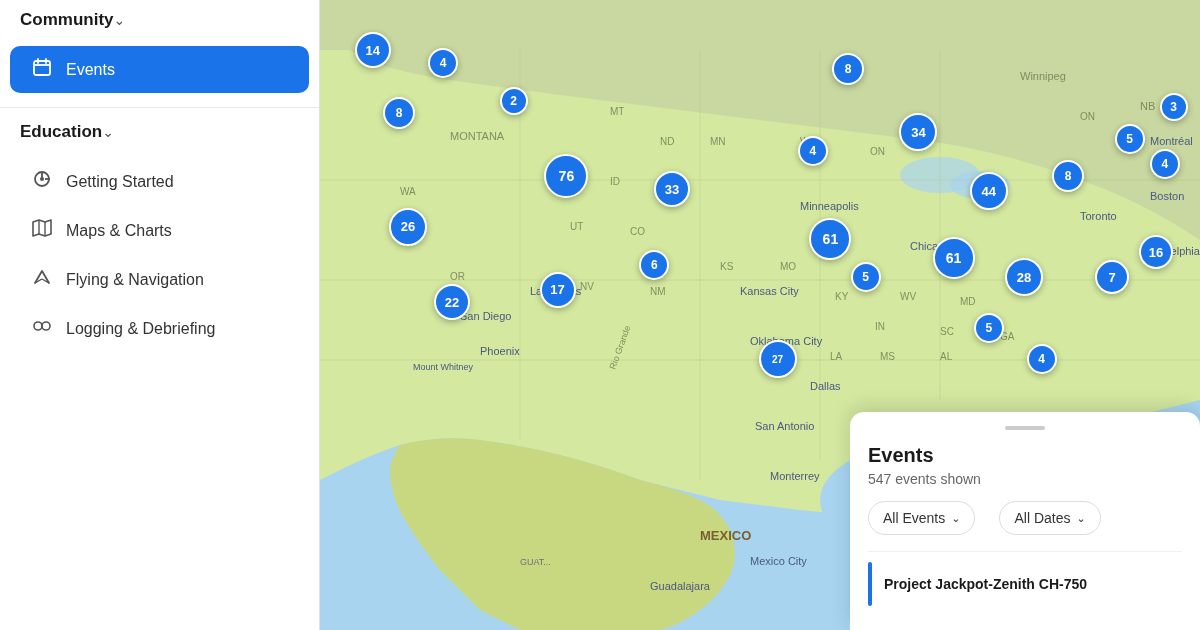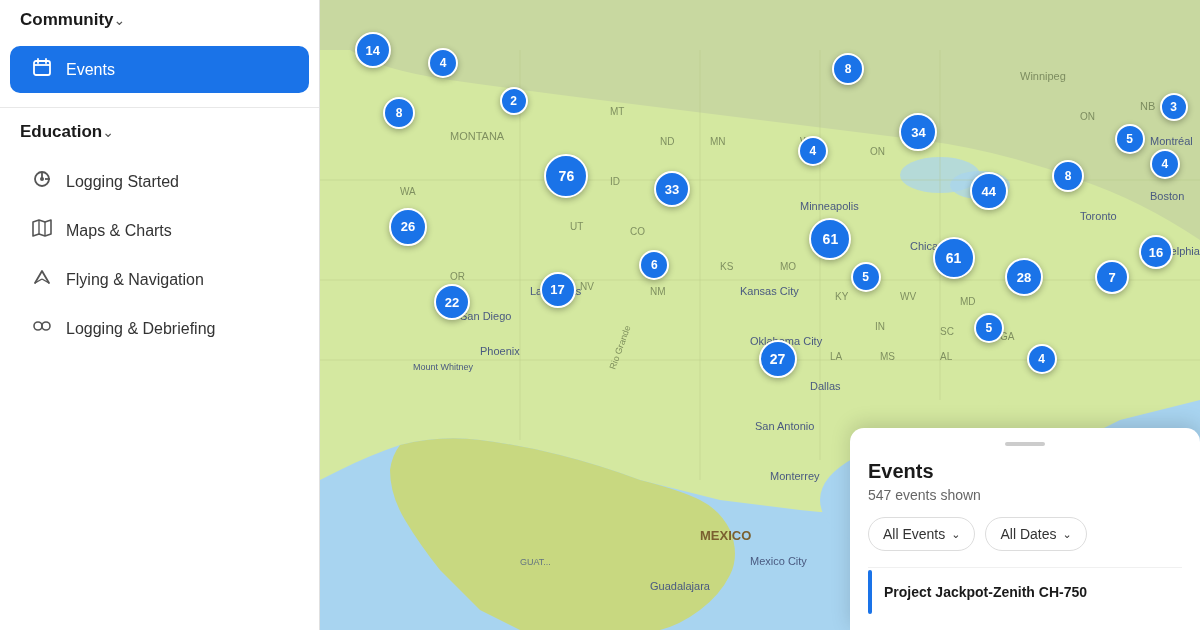--- a/index.html
+++ b/index.html
@@ -136,21 +136,21 @@
     }
 
     .panel-subtitle {
       font-size: 14px;
       color: #666;
       margin-bottom: 14px;
     }
 
     .filter-row {
       display: flex;
-      gap: 10px;
+      gap: 24px;
       margin-bottom: 16px;
     }
 
     .filter-btn {
       display: flex;
       align-items: center;
       gap: 6px;
       padding: 8px 14px;
       border: 1.5px solid #ddd;
       border-radius: 20px;
@@ -158,21 +158,21 @@
       font-size: 14px;
       color: #333;
       cursor: pointer;
       font-weight: 500;
     }
 
     .event-list-item {
       display: flex;
       align-items: center;
       gap: 12px;
-      padding: 2px 0;
+      padding: 10px 0;
       border-top: 1px solid #f0f0f0;
       cursor: pointer;
     }
 
     .event-color-bar {
       width: 4px;
       height: 44px;
       border-radius: 3px;
       background: #1a73e8;
       flex-shrink: 0;
@@ -219,21 +219,21 @@
 
     <div class="nav-item">
       <span class="nav-icon">
         <svg width="20" height="20" viewBox="0 0 20 20" fill="none">
           <circle cx="10" cy="10" r="7" stroke="#555" stroke-width="1.8" fill="none"></circle>
           <line x1="13" y1="10" x2="18" y2="10" stroke="#555" stroke-width="1.8"></line>
           <line x1="10" y1="3" x2="10" y2="10" stroke="#555" stroke-width="1.8"></line>
           <circle cx="10" cy="10" r="2" fill="#555"></circle>
         </svg>
       </span>
-      <span class="nav-label">Logging Started</span>
+      <span class="nav-label">Getting Started</span>
     </div>
 
 
     <div class="nav-item">
       <span class="nav-icon">
         <svg width="22" height="20" viewBox="0 0 22 20" fill="none">
           <path d="M2 4L8 2L14 4L20 2V16L14 18L8 16L2 18V4Z" stroke="#555" stroke-width="1.6" fill="none" stroke-linejoin="round"></path>
           <line x1="8" y1="2" x2="8" y2="16" stroke="#555" stroke-width="1.4"></line>
           <line x1="14" y1="4" x2="14" y2="18" stroke="#555" stroke-width="1.4"></line>
         </svg>
@@ -360,21 +360,21 @@
       <div class="cluster-marker" style="left: 88px; top: 226.8px; width: 38px; height: 38px; font-size: 13px;">26</div>
       <div class="cluster-marker" style="left: 352px; top: 189px; width: 36px; height: 36px; font-size: 13px;">33</div>
       <div class="cluster-marker" style="left: 132px; top: 302.4px; width: 36px; height: 36px; font-size: 13px;">22</div>
       <div class="cluster-marker" style="left: 237.6px; top: 289.8px; width: 36px; height: 36px; font-size: 13px;">17</div>
       <div class="cluster-marker" style="left: 334.4px; top: 264.6px; width: 30px; height: 30px; font-size: 12px;">6</div>
       <div class="cluster-marker" style="left: 528px; top: 69.3px; width: 32px; height: 32px; font-size: 12px;">8</div>
       <div class="cluster-marker" style="left: 598.4px; top: 132.3px; width: 38px; height: 38px; font-size: 13px;">34</div>
       <div class="cluster-marker" style="left: 492.8px; top: 151.2px; width: 30px; height: 30px; font-size: 12px;">4</div>
       <div class="cluster-marker" style="left: 510.4px; top: 239.4px; width: 42px; height: 42px; font-size: 14px;">61</div>
       <div class="cluster-marker" style="left: 545.6px; top: 277.2px; width: 30px; height: 30px; font-size: 12px;">5</div>
-      <div class="cluster-marker" style="left: 457.6px; top: 359.1px; width: 38px; height: 38px; font-size: 14px;">27</div>
+      <div class="cluster-marker" style="left: 457.6px; top: 359.1px; width: 38px; height: 38px; font-size: 10px;">27</div>
       <div class="cluster-marker" style="left: 668.8px; top: 191px; width: 38px; height: 38px; font-size: 13px;">44</div>
       <div class="cluster-marker" style="left: 633.6px; top: 258.3px; width: 42px; height: 42px; font-size: 14px;">61</div>
       <div class="cluster-marker" style="left: 704px; top: 277.2px; width: 38px; height: 38px; font-size: 13px; text-align: center;">28</div>
       <div class="cluster-marker" style="left: 668.8px; top: 327.6px; width: 30px; height: 30px; font-size: 12px;">5</div>
       <div class="cluster-marker" style="left: 721.6px; top: 359.1px; width: 30px; height: 30px; font-size: 12px;">4</div>
       <div class="cluster-marker" style="left: 748px; top: 176.4px; width: 32px; height: 32px; font-size: 12px;">8</div>
       <div class="cluster-marker" style="left: 809.6px; top: 138.6px; width: 30px; height: 30px; font-size: 12px;">5</div>
       <div class="cluster-marker" style="left: 844.8px; top: 163.8px; width: 30px; height: 30px; font-size: 12px;">4</div>
       <div class="cluster-marker" style="left: 853.6px; top: 107.1px; width: 28px; height: 28px; font-size: 12px;">3</div>
       <div class="cluster-marker" style="left: 792px; top: 277.2px; width: 34px; height: 34px; font-size: 13px;">7</div>

